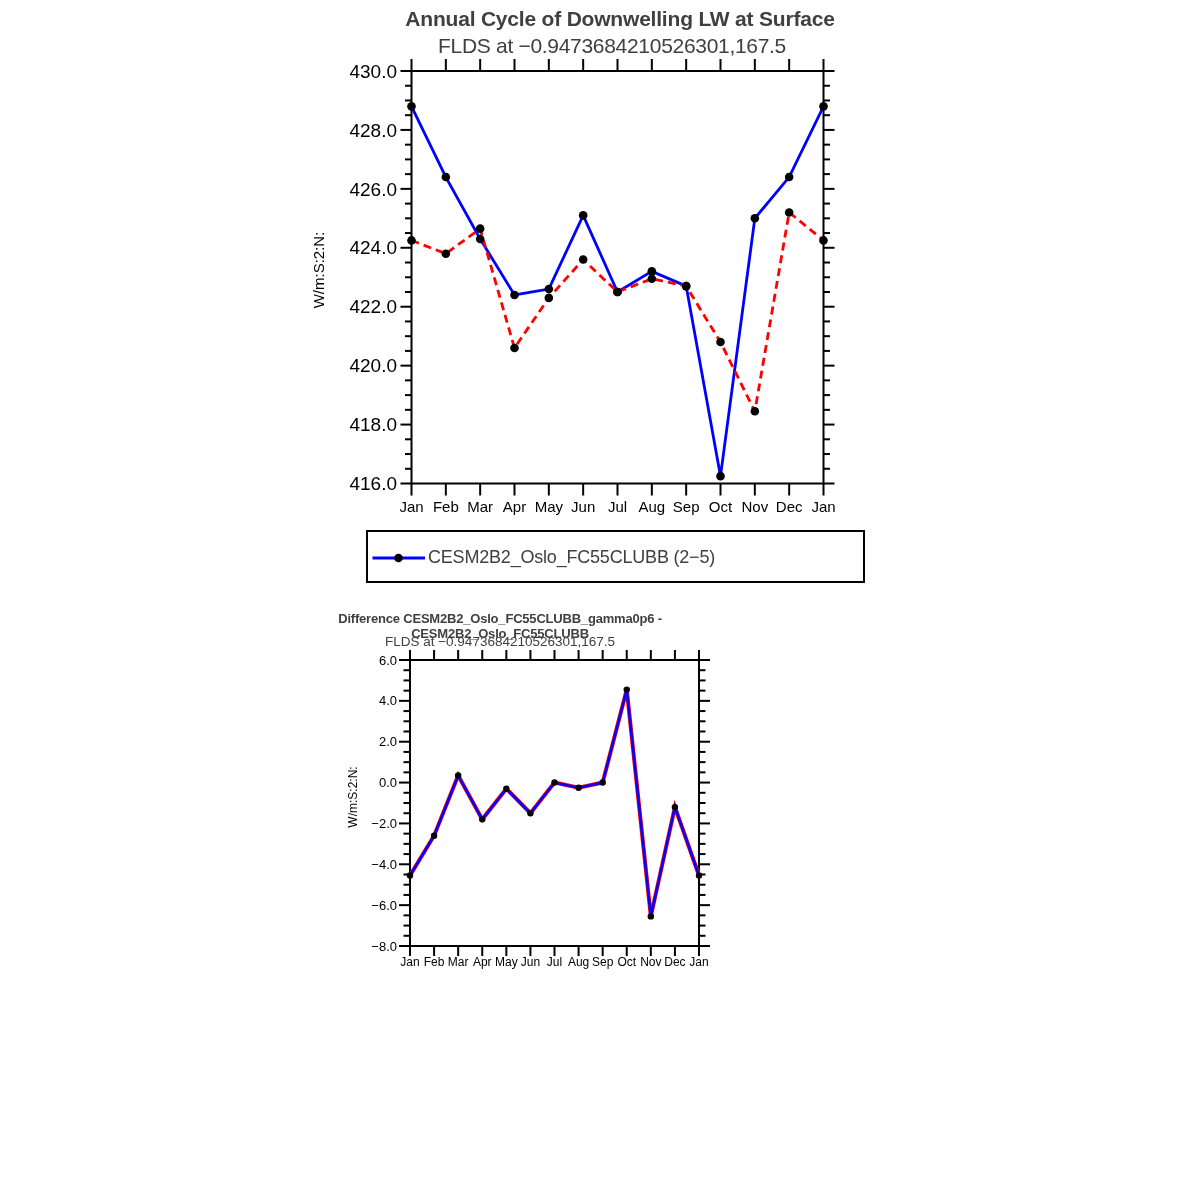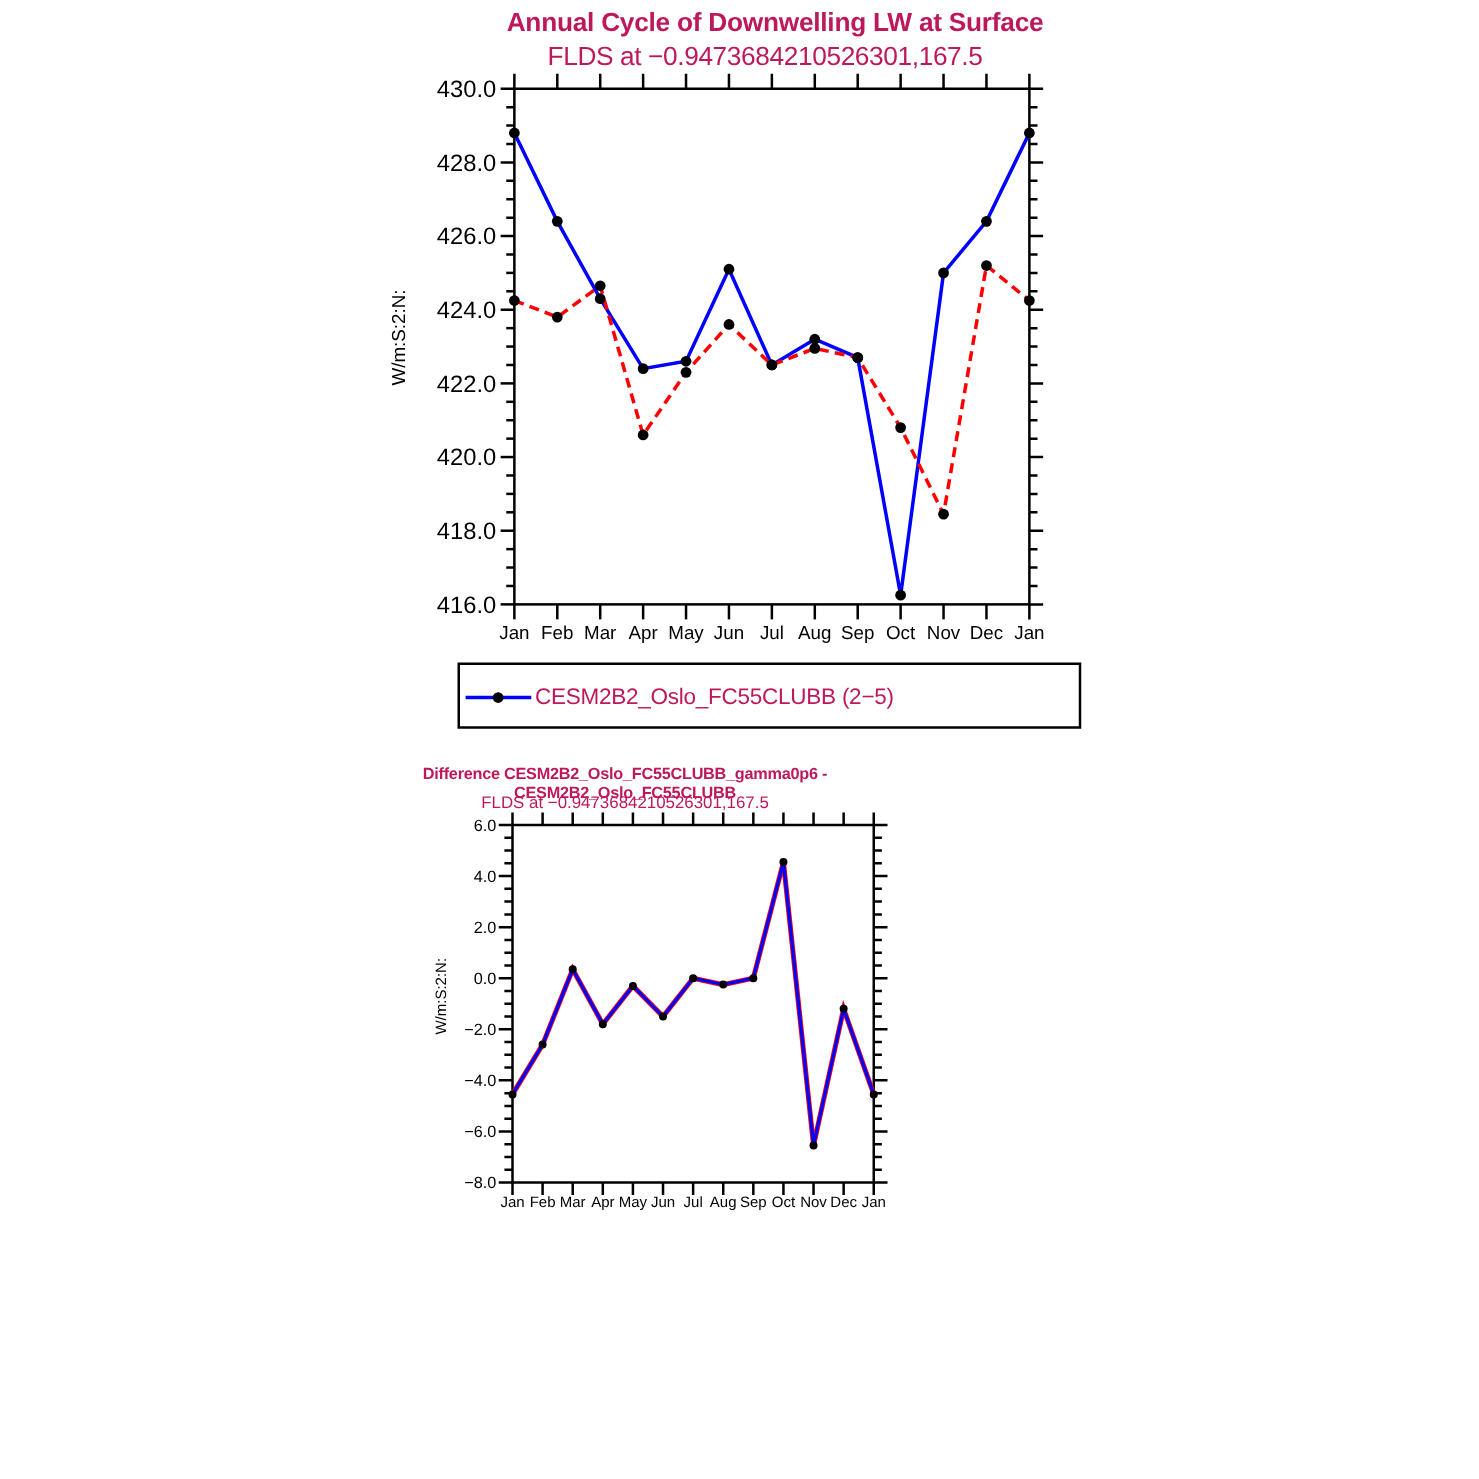--- a/index.html
+++ b/index.html
@@ -1,17 +1,17 @@
 <!DOCTYPE html>
 <html><head>
 <meta charset="utf-8">
 <style>
   html,body{margin:0;padding:0;background:#ffffff;}
   .canvas{position:relative;width:1183px;height:1183px;background:#ffffff;overflow:hidden;
-          font-family:"Liberation Sans","DejaVu Sans",sans-serif;color:#be185d;}
+          font-family:"Liberation Sans","DejaVu Sans",sans-serif;color:#404040;}
   .t1{position:absolute;left:320px;top:7px;width:600px;text-align:center;
       font-size:21px;font-weight:bold;letter-spacing:-0.2px;margin:0;}
   .s1{position:absolute;left:312px;top:34px;width:600px;text-align:center;
       font-size:21px;font-weight:normal;letter-spacing:-0.3px;margin:0;}
   .t2{position:absolute;left:250px;top:611px;width:500px;text-align:center;
       font-size:13px;font-weight:bold;letter-spacing:-0.2px;margin:0;}
   .s2{position:absolute;left:250px;top:634px;width:500px;text-align:center;
       font-size:13.5px;font-weight:normal;margin:0;}
   svg.plot{position:absolute;}
   #plot0{left:300px;top:50px;}

